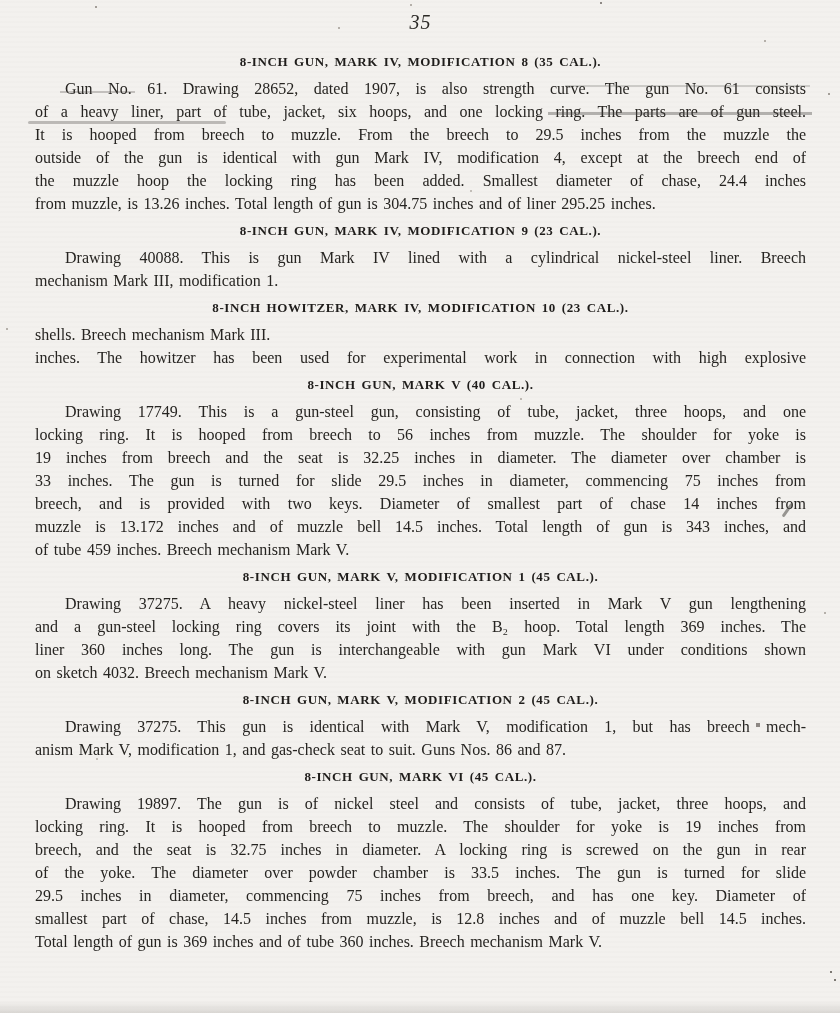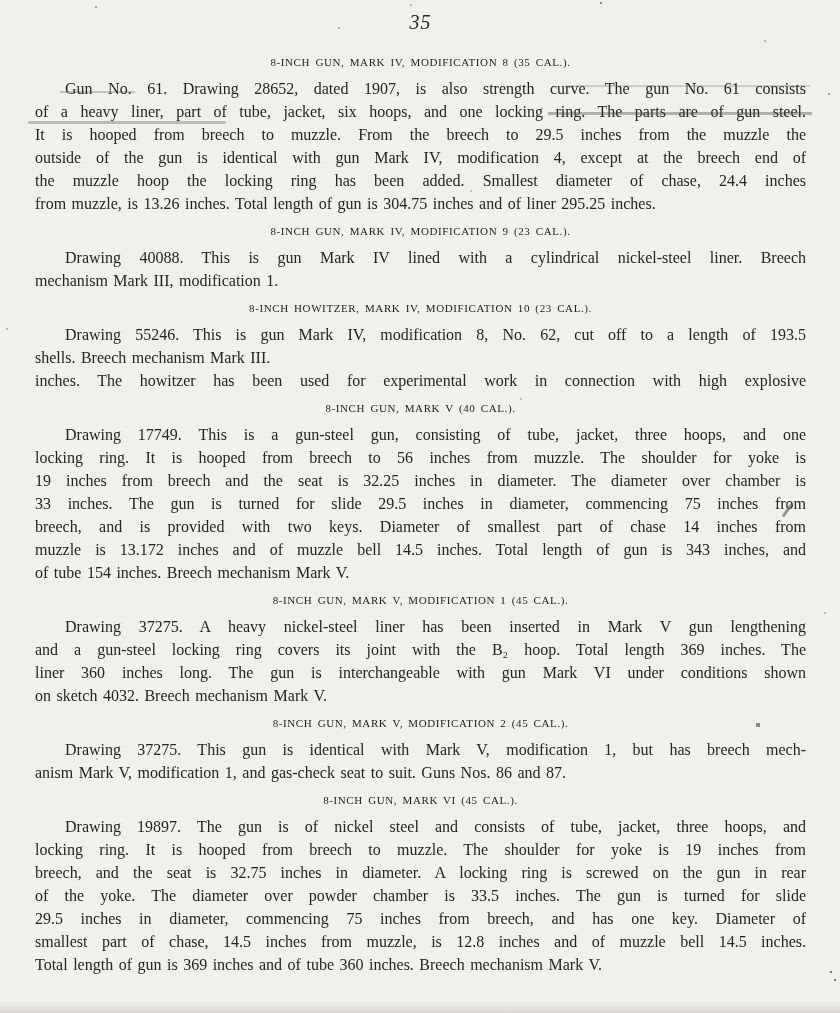--- a/index.html
+++ b/index.html
@@ -23,22 +23,22 @@
   }
   .page-number {
     text-align: center;
     font-size: 20px;
     line-height: 24px;
     letter-spacing: 1px;
     color: #2a2825;
     font-style: italic;
   }
   .heading {
-    font-size: 11px;
-    font-weight: normal;
+    font-size: 13px;
+    font-weight: bold;
     line-height: 14px;
     text-align: center;
     letter-spacing: 0.6px;
     word-spacing: 2px;
     margin: 9px 0 8px 0;
     color: #1f1d1b;
   }
   .section:first-of-type .heading { margin-top: 21px; }
   .para {
     margin: 4px;
@@ -103,36 +103,35 @@
     <h2 class="heading">8-INCH GUN, MARK IV, MODIFICATION 9 (23 CAL.).</h2>
     <div class="para">
       <div class="line first">Drawing 40088. This is gun Mark IV lined with a cylindrical nickel-steel liner. Breech</div>
       <div class="line last">mechanism Mark III, modification 1.</div>
     </div>
   </section>
 
   <section class="section">
     <h2 class="heading">8-INCH HOWITZER, MARK IV, MODIFICATION 10 (23 CAL.).</h2>
     <div class="para">
-      <div class="line first">Drawing 55246. This is gun Mark IV, modification 8, No. 62, cut off to a length of 193.5</div>
       <div class="line last">shells. Breech mechanism Mark III.</div>
       <div class="line">inches. The howitzer has been used for experimental work in connection with high explosive</div>
     </div>
   </section>
 
   <section class="section">
     <h2 class="heading">8-INCH GUN, MARK V (40 CAL.).</h2>
     <div class="para">
       <div class="line first">Drawing 17749. This is a gun-steel gun, consisting of tube, jacket, three hoops, and one</div>
       <div class="line">locking ring. It is hooped from breech to 56 inches from muzzle. The shoulder for yoke is</div>
       <div class="line">19 inches from breech and the seat is 32.25 inches in diameter. The diameter over chamber is</div>
       <div class="line">33 inches. The gun is turned for slide 29.5 inches in diameter, commencing 75 inches from</div>
       <div class="line">breech, and is provided with two keys. Diameter of smallest part of chase 14 inches from</div>
       <div class="line">muzzle is 13.172 inches and of muzzle bell 14.5 inches. Total length of gun is 343 inches, and</div>
-      <div class="line last">of tube 154 inches. Breech mechanism Mark V.</div>
+      <div class="line last">of tube 459 inches. Breech mechanism Mark V.</div>
     </div>
   </section>
 
   <section class="section">
     <h2 class="heading">8-INCH GUN, MARK V, MODIFICATION 1 (45 CAL.).</h2>
     <div class="para">
       <div class="line first">Drawing 37275. A heavy nickel-steel liner has been inserted in Mark V gun lengthening</div>
       <div class="line">and a gun-steel locking ring covers its joint with the B₂ hoop. Total length 369 inches. The</div>
       <div class="line">liner 360 inches long. The gun is interchangeable with gun Mark VI under conditions shown</div>
       <div class="line last">on sketch 4032. Breech mechanism Mark V.</div>

